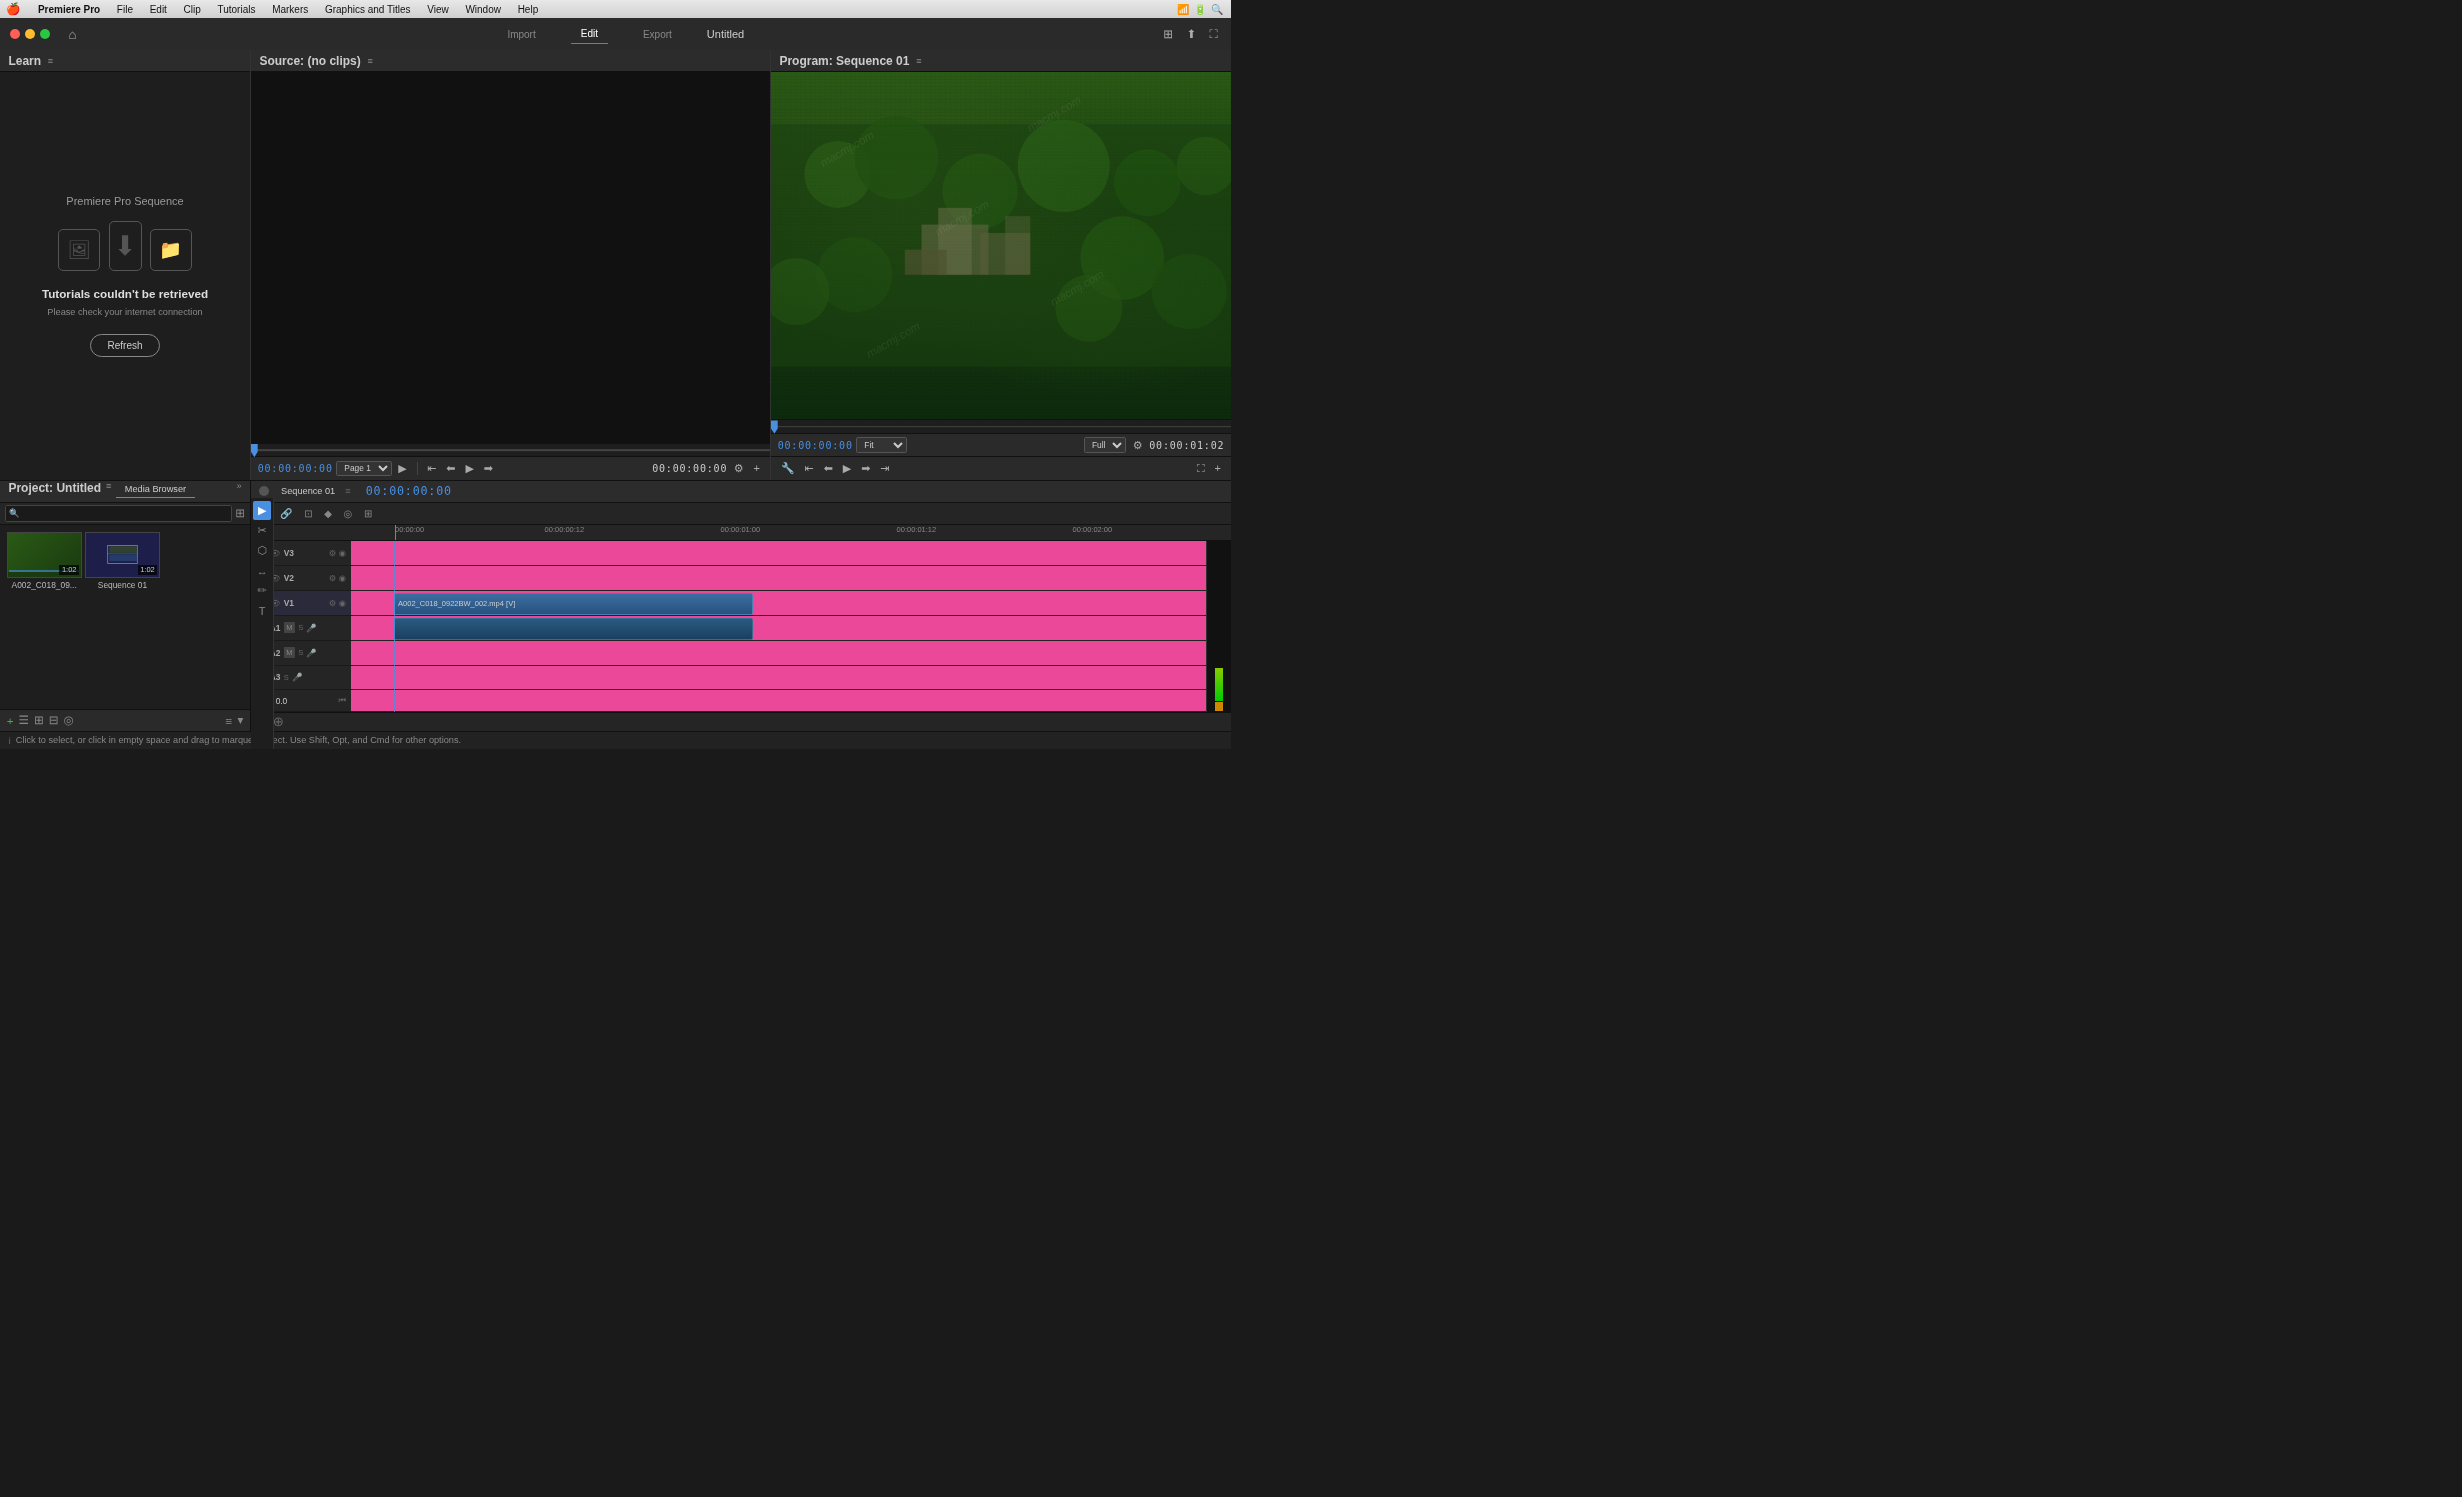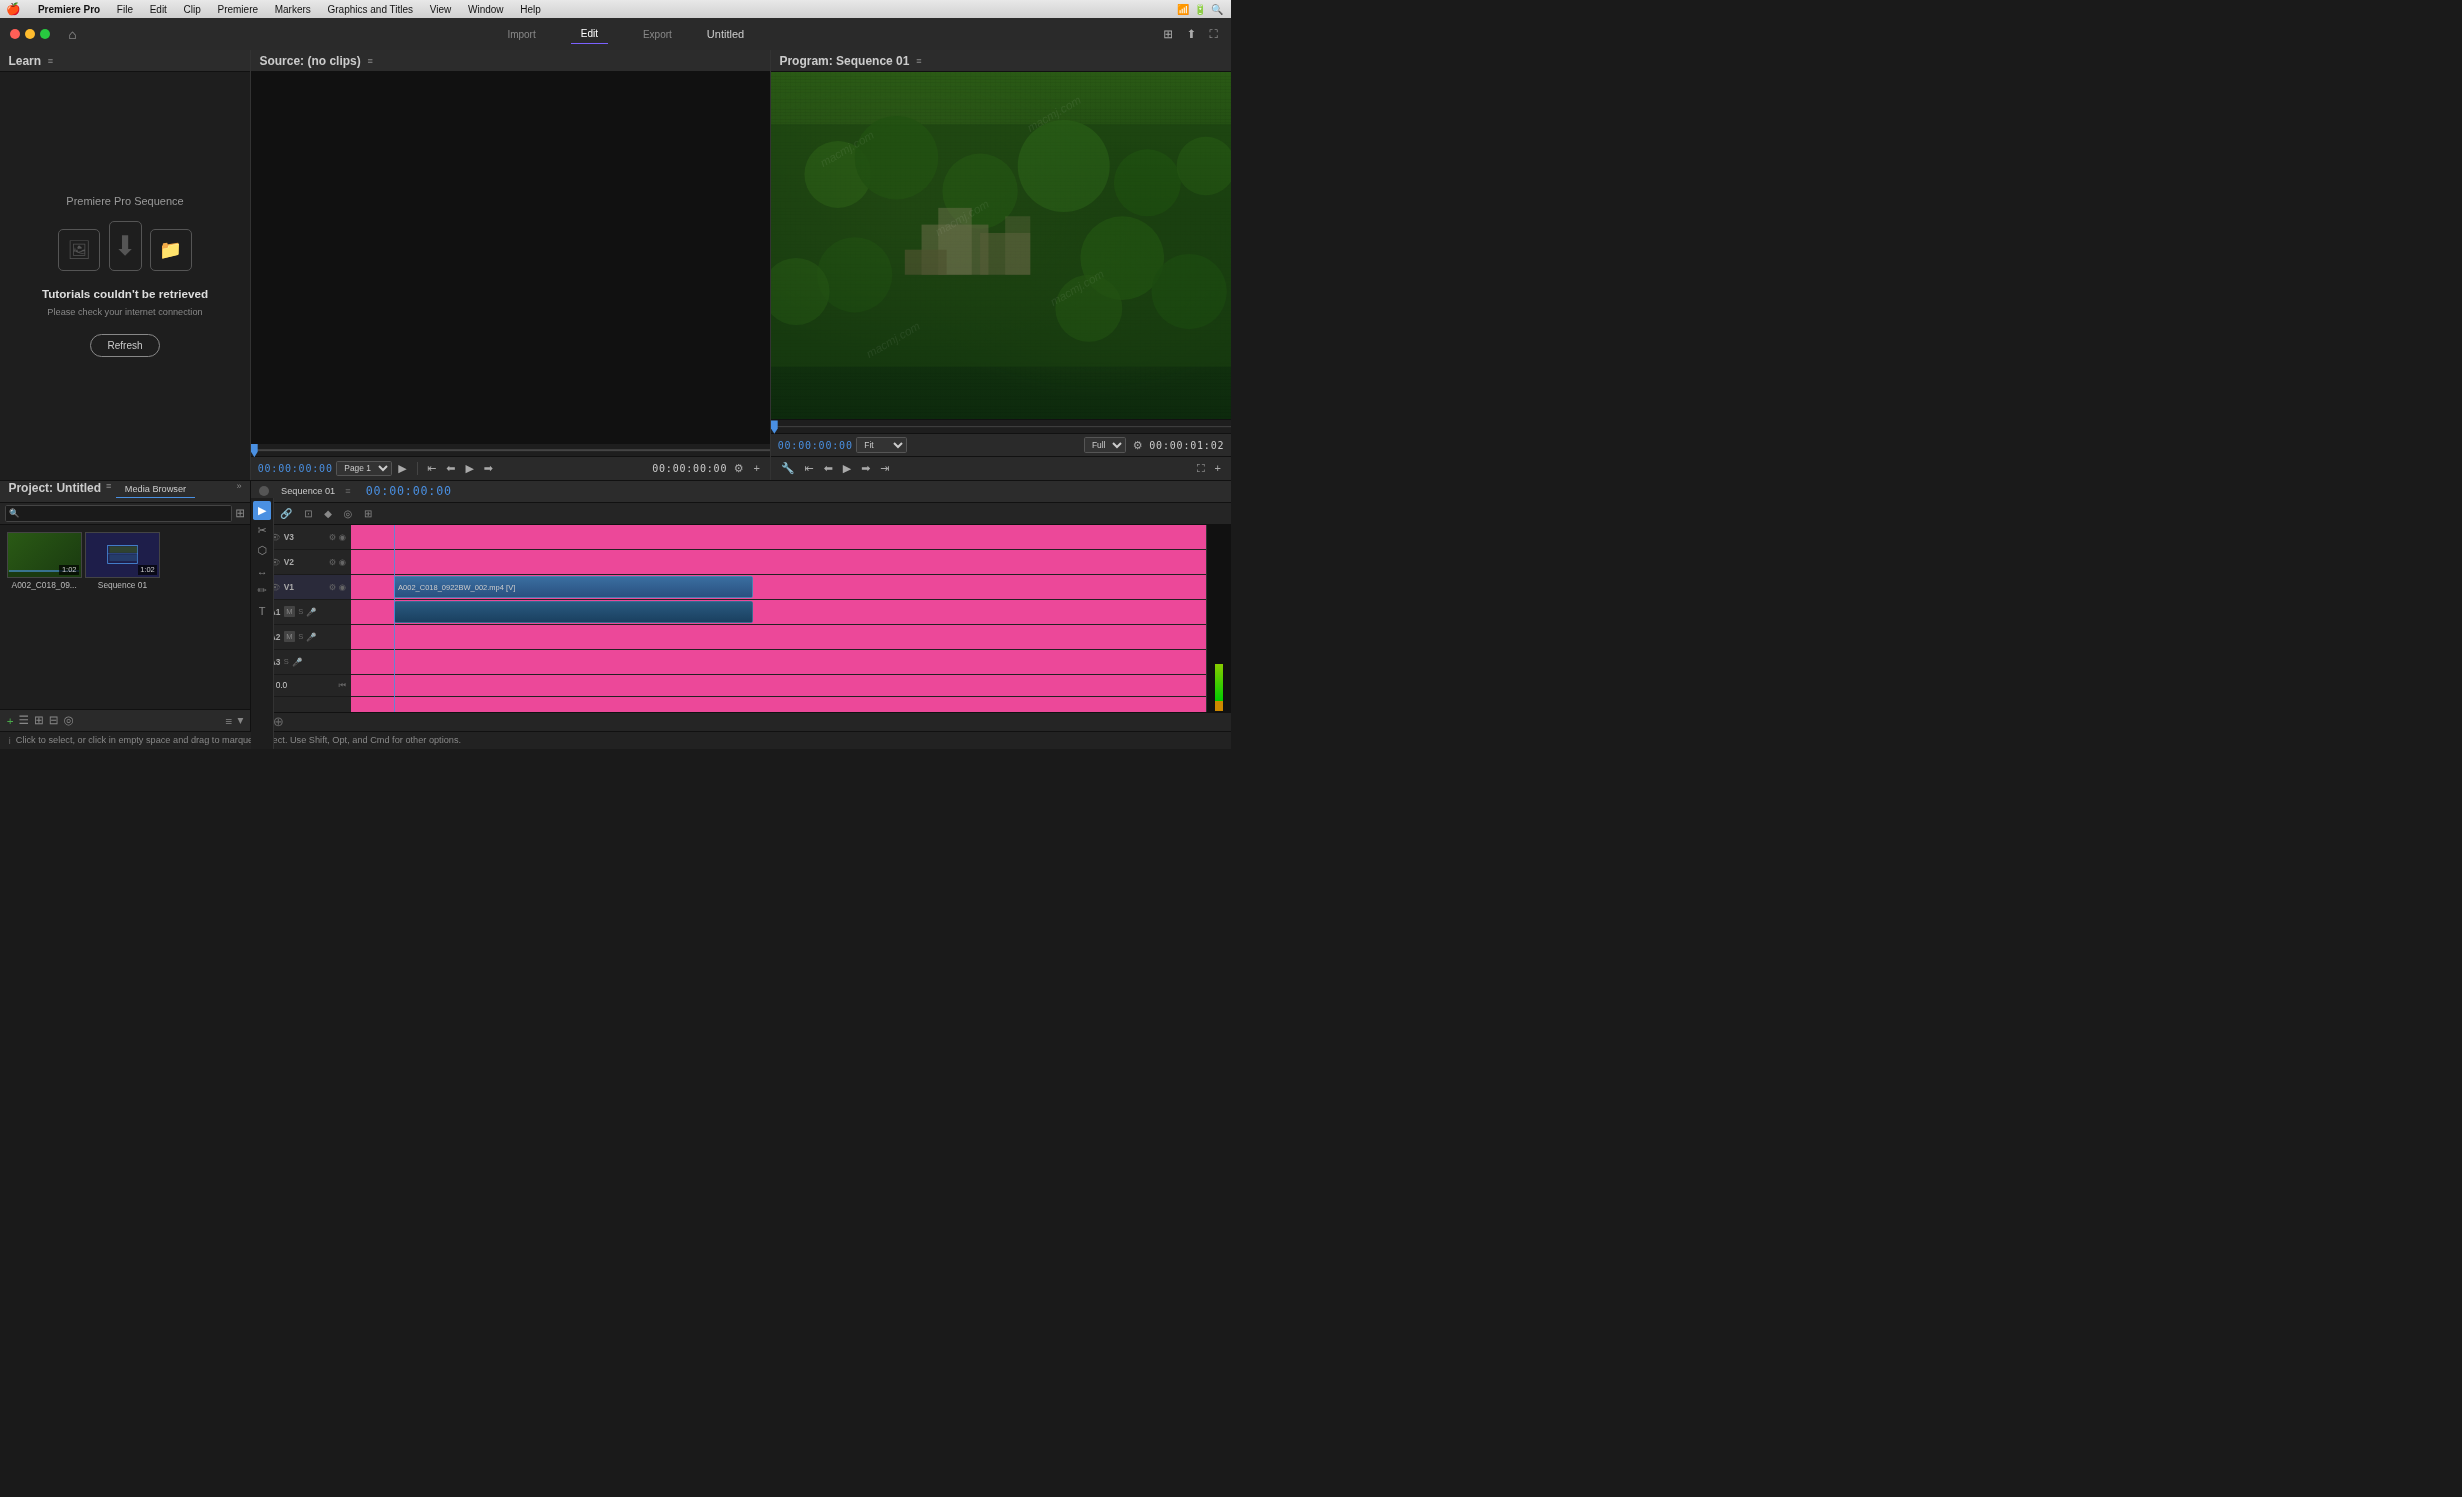--- a/index.html
+++ b/index.html
@@ -723,21 +723,21 @@
   </style>
 </head>
 <body>
 
 <div id="menu-bar">
   <span class="apple-logo">🍎</span>
   <span class="menu-app-name">Premiere Pro</span>
   <span class="menu-item">File</span>
   <span class="menu-item">Edit</span>
   <span class="menu-item">Clip</span>
-  <span class="menu-item">Premiere</span>
+  <span class="menu-item">Tutorials</span>
   <span class="menu-item">Markers</span>
   <span class="menu-item">Graphics and Titles</span>
   <span class="menu-item">View</span>
   <span class="menu-item">Window</span>
   <span class="menu-item">Help</span>
   <div class="menu-spacer"></div>
   <div class="menu-right-icons">
     <span>📶</span>
     <span>🔋</span>
     <span>🔍</span>
@@ -972,20 +972,32 @@
       <div class="timeline-tools">
         <button class="tl-tool-btn" style="color:#4a90e2;">▶</button>
         <button class="tl-tool-btn">🔗</button>
         <button class="tl-tool-btn">⊡</button>
         <button class="tl-tool-btn">◆</button>
         <button class="tl-tool-btn">◎</button>
         <button class="tl-tool-btn">⊞</button>
         <div style="flex:1;"></div>
       </div>
 
+      <div class="timeline-ruler">
+        <div class="ruler-track-labels"></div>
+        <div class="ruler-time-area" style="position:relative;">
+          <div style="position:absolute;left:5%;font-size:7.5px;color:#888;">00:00:00</div>
+          <div style="position:absolute;left:22%;font-size:7.5px;color:#888;">00:00:00:12</div>
+          <div style="position:absolute;left:42%;font-size:7.5px;color:#888;">00:00:01:00</div>
+          <div style="position:absolute;left:62%;font-size:7.5px;color:#888;">00:00:01:12</div>
+          <div style="position:absolute;left:82%;font-size:7.5px;color:#888;">00:00:02:00</div>
+          <div style="position:absolute;left:5%;top:0;bottom:0;width:0.8px;background:#ffd700;"></div>
+          <div style="position:absolute;left:5%;top:0;bottom:0;width:0.8px;background:#4a90e2;"></div>
+        </div>
+      </div>
 
       <div class="tracks-container">
 
         <div class="track-labels">
 
           <div class="track-label">
             <span class="track-lock-icon">🔒</span>
             <button style="background:none;border:none;color:#666;cursor:pointer;font-size:8.4px;">👁</button>
             <span class="track-name">V3</span>
             <div class="track-icons">

